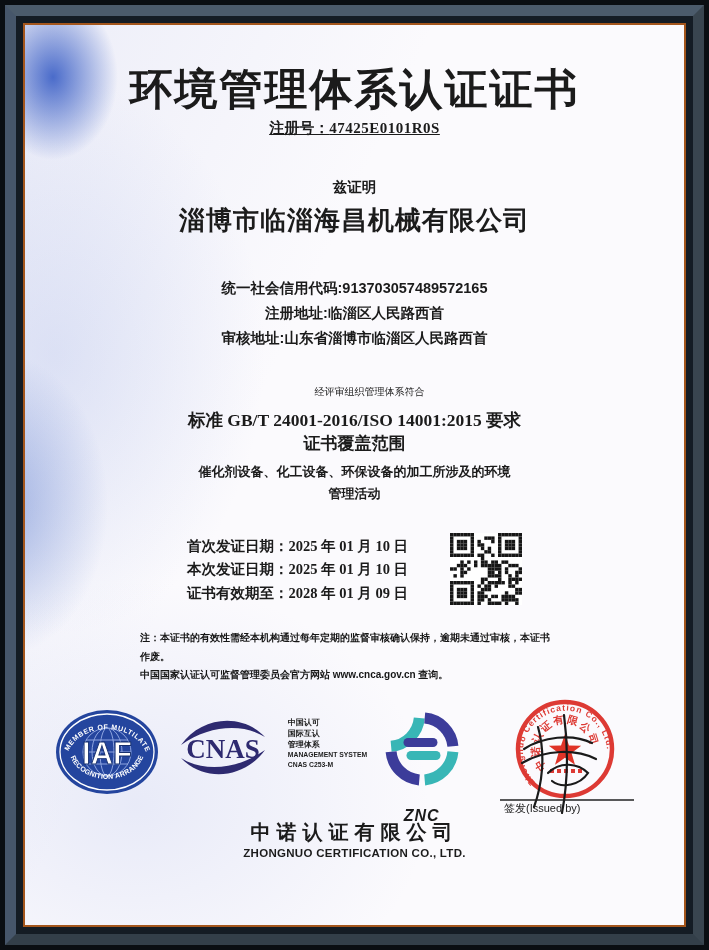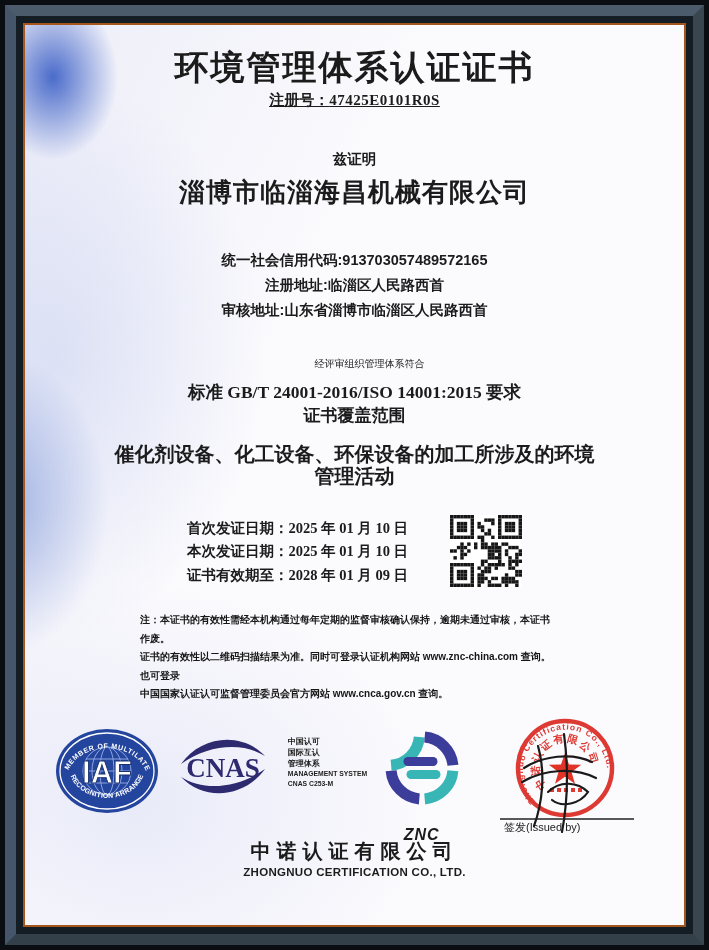--- a/index.html
+++ b/index.html
@@ -11,31 +11,31 @@
   .f2{width:100%;height:100%;border:11px solid;border-color:#4b5b6b #39454f #333f49 #46566a;}
   .f3{width:100%;height:100%;border:7px solid #141c24;}
   .paper{width:100%;height:100%;border:2px solid #a4561c;overflow:hidden;text-align:center;
     background:
       radial-gradient(90px 115px at 28px 52px, rgba(60,96,198,0.92), rgba(60,96,198,0) 72%),
       radial-gradient(150px 210px at -25px 480px, rgba(120,146,214,0.65), rgba(120,146,214,0) 72%),
       radial-gradient(300px 400px at 30px 330px, rgba(176,190,234,0.35), rgba(176,190,234,0) 70%),
       radial-gradient(420px 320px at 110px 780px, rgba(188,198,236,0.30), rgba(188,198,236,0) 70%),
       linear-gradient(115deg, rgba(224,227,244,0.55) 0%, rgba(255,255,255,0) 38%),
       #fbfafd;}
-  .title{margin-top:20px;font-size:34px;font-weight:bold;letter-spacing:2px;}
+  .title{margin-top:36px;font-size:43px;font-weight:bold;letter-spacing:2px;}
   .reg-line{font-size:15px;font-weight:bold;text-decoration:underline;}
   .reg-no{font-family:"Liberation Serif","DejaVu Serif",serif;letter-spacing:0.5px;}
   .certify{margin-top:40px;font-size:14.5px;font-weight:bold;}
   .company{margin-top:6px;font-size:26px;font-weight:bold;letter-spacing:1px;}
   .info{margin-top:38px;font-size:14.5px;font-weight:bold;line-height:25px;}
   .comply{margin-top:34px;font-size:10px;font-weight:normal;padding-left:30px;}
   .standard{margin-top:9px;font-size:17.5px;font-weight:bold;
             font-family:Liberation Serif, serif;}
   .scope-title{font-size:17px;font-weight:bold;}
-  .scope-text{margin-top:16px;font-size:20px;font-weight:bold;line-height:22px;}
+  .scope-text{margin-top:6px;font-size:13px;font-weight:bold;line-height:22px;}
   .dates-row{margin-top:28px;display:flex;justify-content:center;align-items:flex-end;gap:42px;}
   .dates{text-align:left;font-size:14.5px;font-weight:bold;line-height:23.5px;}
   .date-val{font-family:"Liberation Serif","DejaVu Serif",serif;}
   .qr{width:72px;height:72px;}
   .notes{margin:24px 0 0 115px;width:418px;text-align:left;font-size:10px;
          font-weight:bold;line-height:18.5px;color:#161616;}
   .logos-row{margin-top:12px;padding:0 30px;display:flex;align-items:flex-start;
              justify-content:space-between;height:122px;}
   .iaf{margin-top:12px;}
   .cnas{margin-top:18px;}
@@ -310,21 +310,20 @@
                   <rect x="40.8" y="68.0" width="3.4" height="3.4" fill="#161616"></rect>
                   <rect x="44.2" y="68.0" width="3.4" height="3.4" fill="#161616"></rect>
                   <rect x="47.6" y="68.0" width="3.4" height="3.4" fill="#161616"></rect>
                   <rect x="54.4" y="68.0" width="3.4" height="3.4" fill="#161616"></rect>
                   <rect x="64.6" y="68.0" width="3.4" height="3.4" fill="#161616"></rect>
                 </svg></div>
   </div>
 
   <div class="notes">
     <div>注：本证书的有效性需经本机构通过每年定期的监督审核确认保持，逾期未通过审核，本证书作废。</div>
-    <div>证书的有效性以二维码扫描结果为准。同时可登录认证机构网站 www.znc-china.com 查询。也可登录</div>
     <div>中国国家认证认可监督管理委员会官方网站 www.cnca.gov.cn 查询。</div>
   </div>
 
   <div class="logos-row">
 
     <svg class="iaf" width="104" height="86" viewBox="0 0 104 86" xmlns="http://www.w3.org/2000/svg">
       <defs>
         <path id="iafTop" d="M 12,46 A 41,33 0 0 1 92,46"></path>
         <path id="iafBot" d="M 15,46 A 38,31 0 0 0 89,46"></path>
       </defs>

